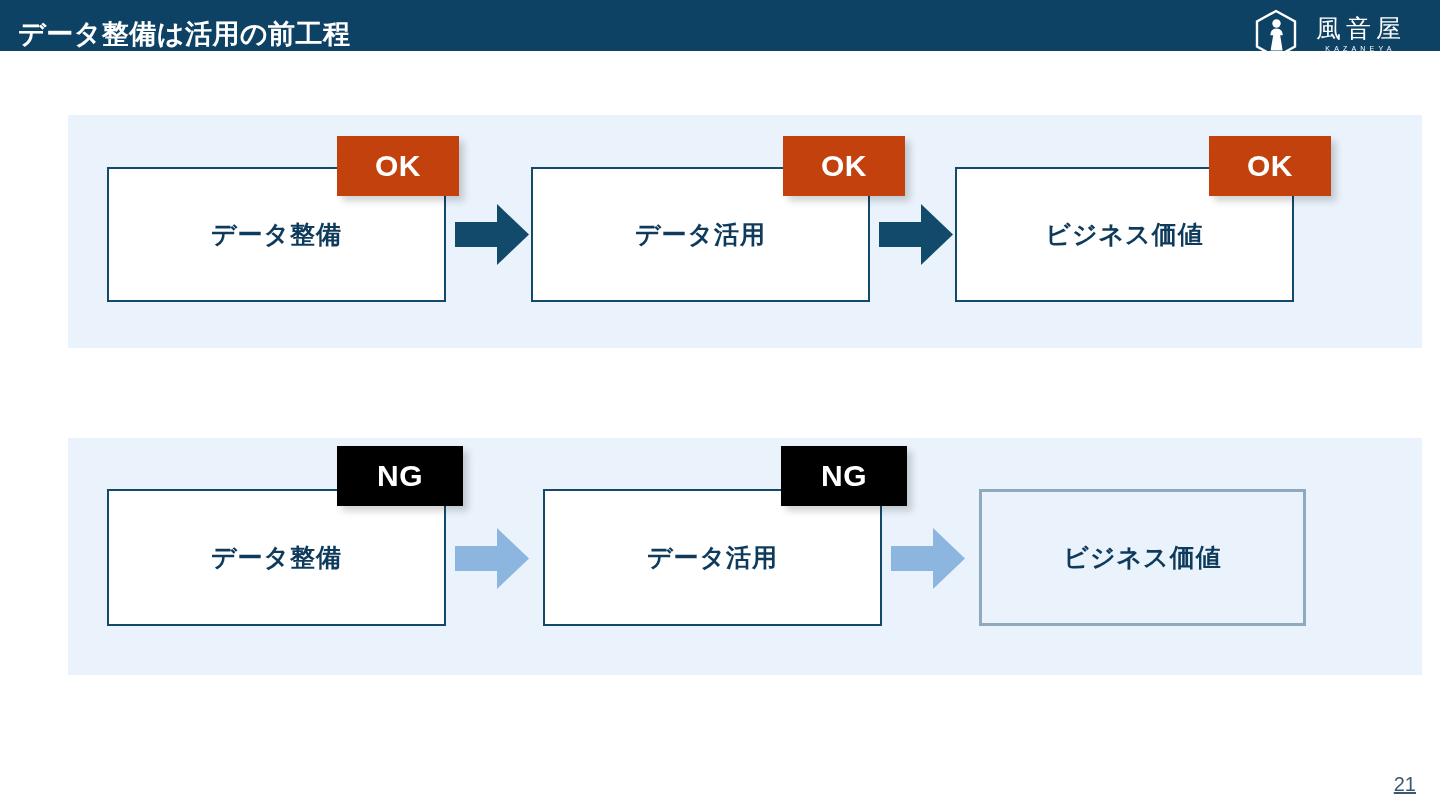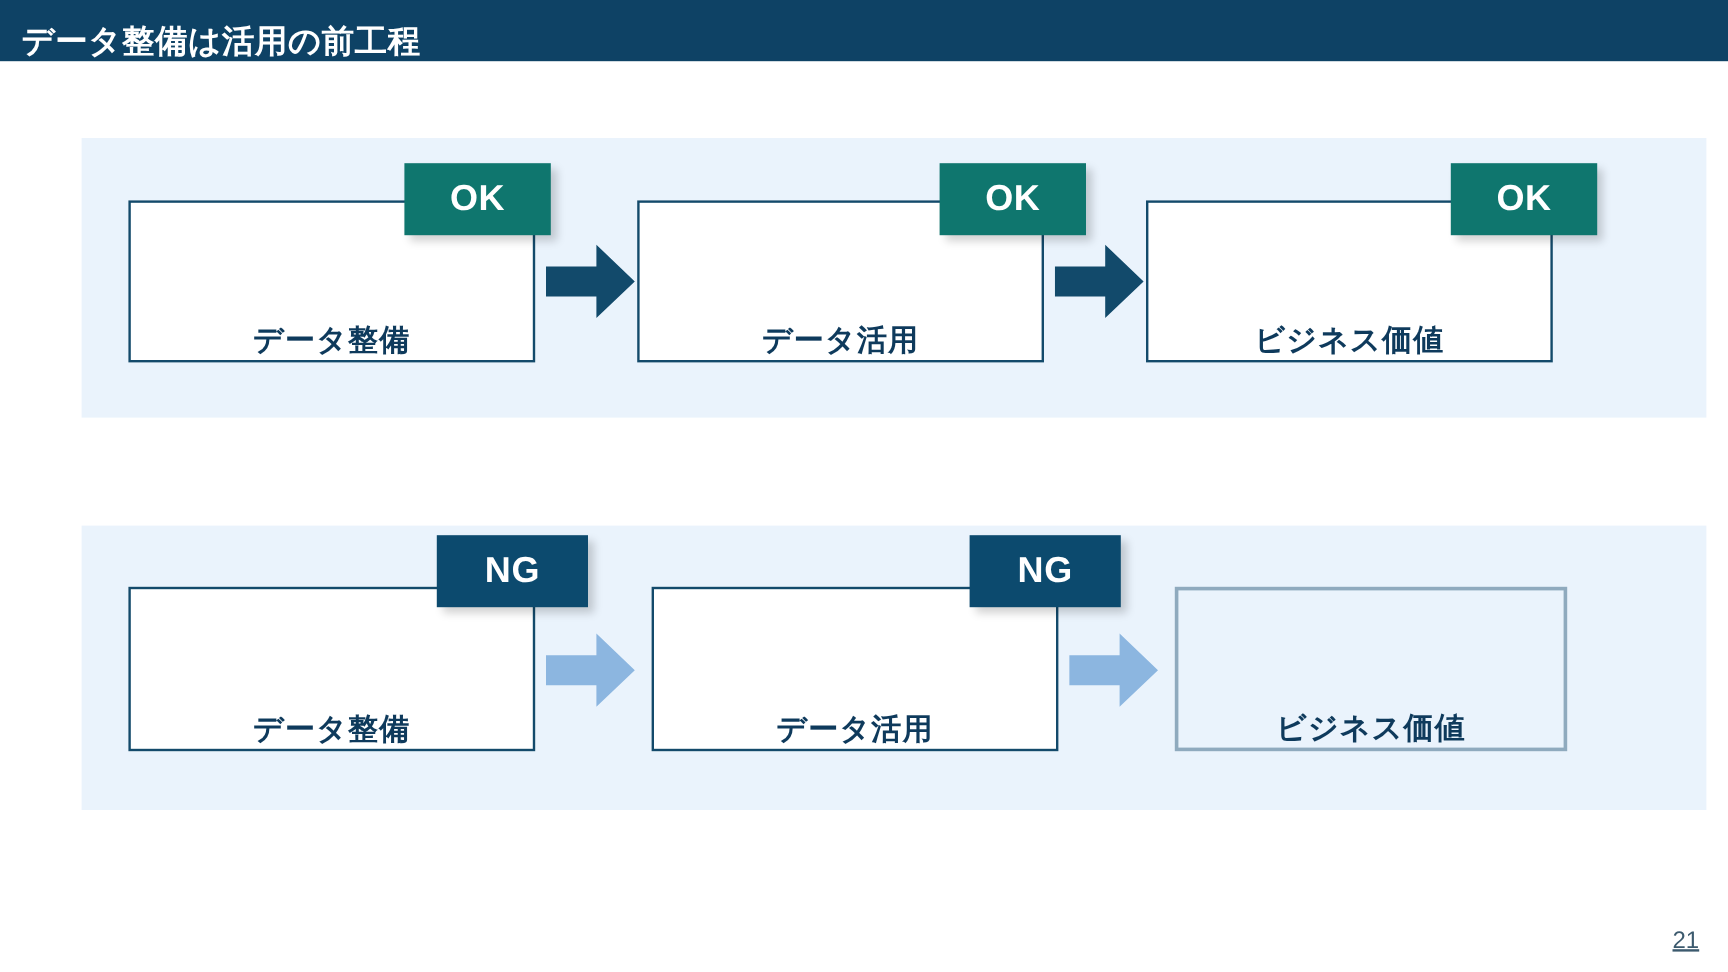--- a/index.html
+++ b/index.html
@@ -83,21 +83,21 @@
   #panel-ok { left: 68px; top: 115px; width: 1354px; height: 233px; }
   #panel-ng { left: 68px; top: 438px; width: 1354px; height: 237px; }
 
   
   .stage-box {
     position: absolute;
     box-sizing: border-box;
     background: #ffffff;
     border: 2.5px solid #134A6B;
     display: flex;
-    align-items: flex-end;
+    align-items: center;
     justify-content: center;
   }
   .stage-box.muted {
     background: #EAF3FC;
     border: 3px solid #8FAABE;
   }
   .stage-label {
     font-size: 25px;
     font-weight: bold;
     color: #0E3A5C;
@@ -116,41 +116,52 @@
     position: absolute;
     display: flex;
     align-items: center;
     justify-content: center;
     font-size: 30px;
     font-weight: bold;
     color: #ffffff;
     letter-spacing: 0.5px;
     box-shadow: 5px 5px 7px rgba(0,0,0,0.18);
   }
-  .badge.ok { background: #0f766e; text-align: right; }
-  .badge.ng { background: #0c4a6e; margin-left: 27px; }
+  .badge.ok { background: #c2410c; text-align: right; }
+  .badge.ng { background: #000000; }
 
   
   .page-number {
     position: absolute;
     right: 24px;
     bottom: 14px;
     font-size: 20px;
     color: #3C5A6E;
     text-decoration: underline;
   }
 </style>
 </head>
 <body>
 
 <div class="slide">
 
   <div class="header-bar">
     <div class="header-title">データ整備は活用の前工程</div>
 
+    <div class="logo-wrap">
+      <svg class="logo-mark" viewBox="0 0 46 50">
+        <path d="M23 2 L42 12.5 L42 37.5 L23 48 L4 37.5 L4 12.5 Z" fill="none" stroke="#ffffff" stroke-width="2.4"></path>
+        <circle cx="23.5" cy="14.5" r="4.2" fill="#ffffff"></circle>
+        <path d="M23.5 19.5 C19.2 19.5 17.4 22.8 17.4 26.2 L20.2 26.2 L17.6 41.5 L29.6 41.5 L27.2 26.2 L29.8 26.2 C29.8 22.8 27.8 19.5 23.5 19.5 Z" fill="#ffffff"></path>
+      </svg>
+      <span class="logo-text">
+        <span class="logo-ja">風音屋</span>
+        <span class="logo-en">KAZANEYA</span>
+      </span>
+    </div>
   </div>
 
   <div class="panel" id="panel-ok"></div>
 
   <div class="stage-box" style="left:107px; top:167px; width:339px; height:135px;">
     <span class="stage-label">データ整備</span>
   </div>
   <div class="stage-box" style="left:531px; top:167px; width:339px; height:135px;">
     <span class="stage-label">データ活用</span>
   </div>

